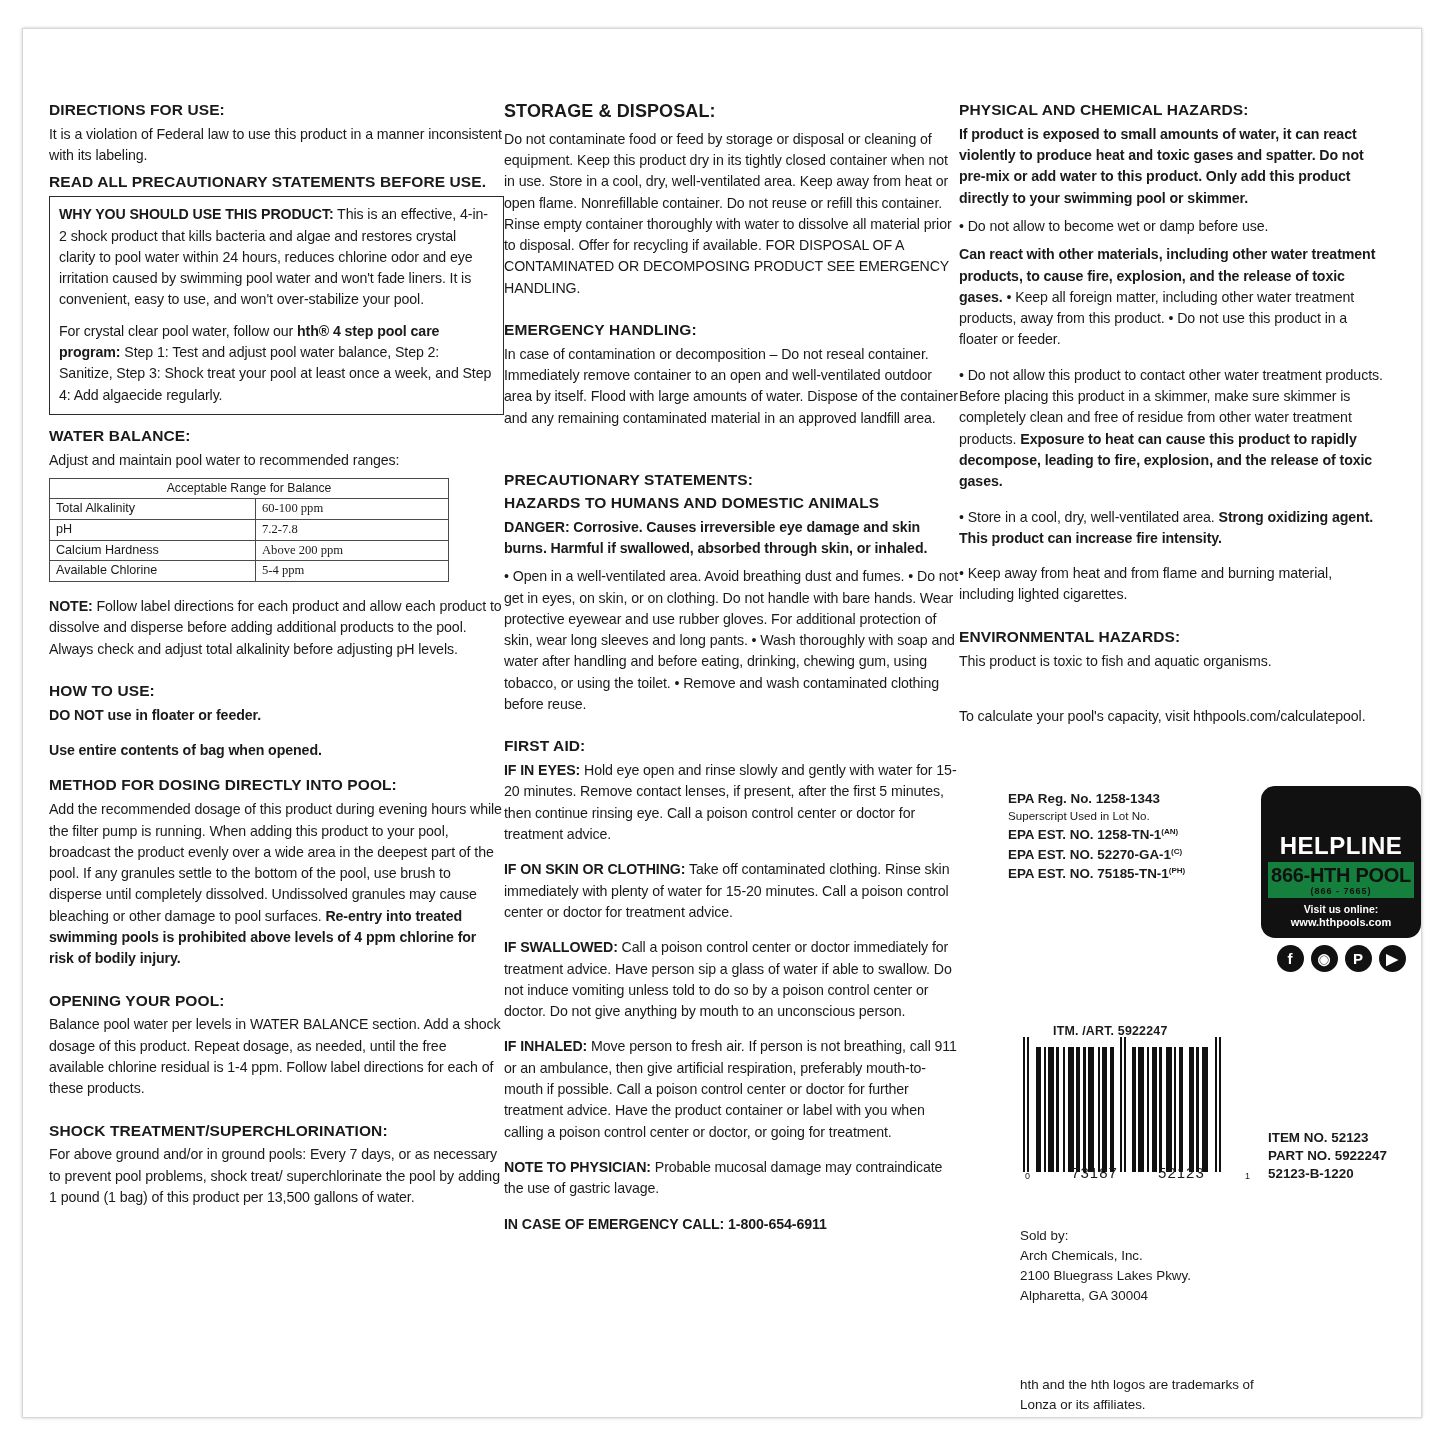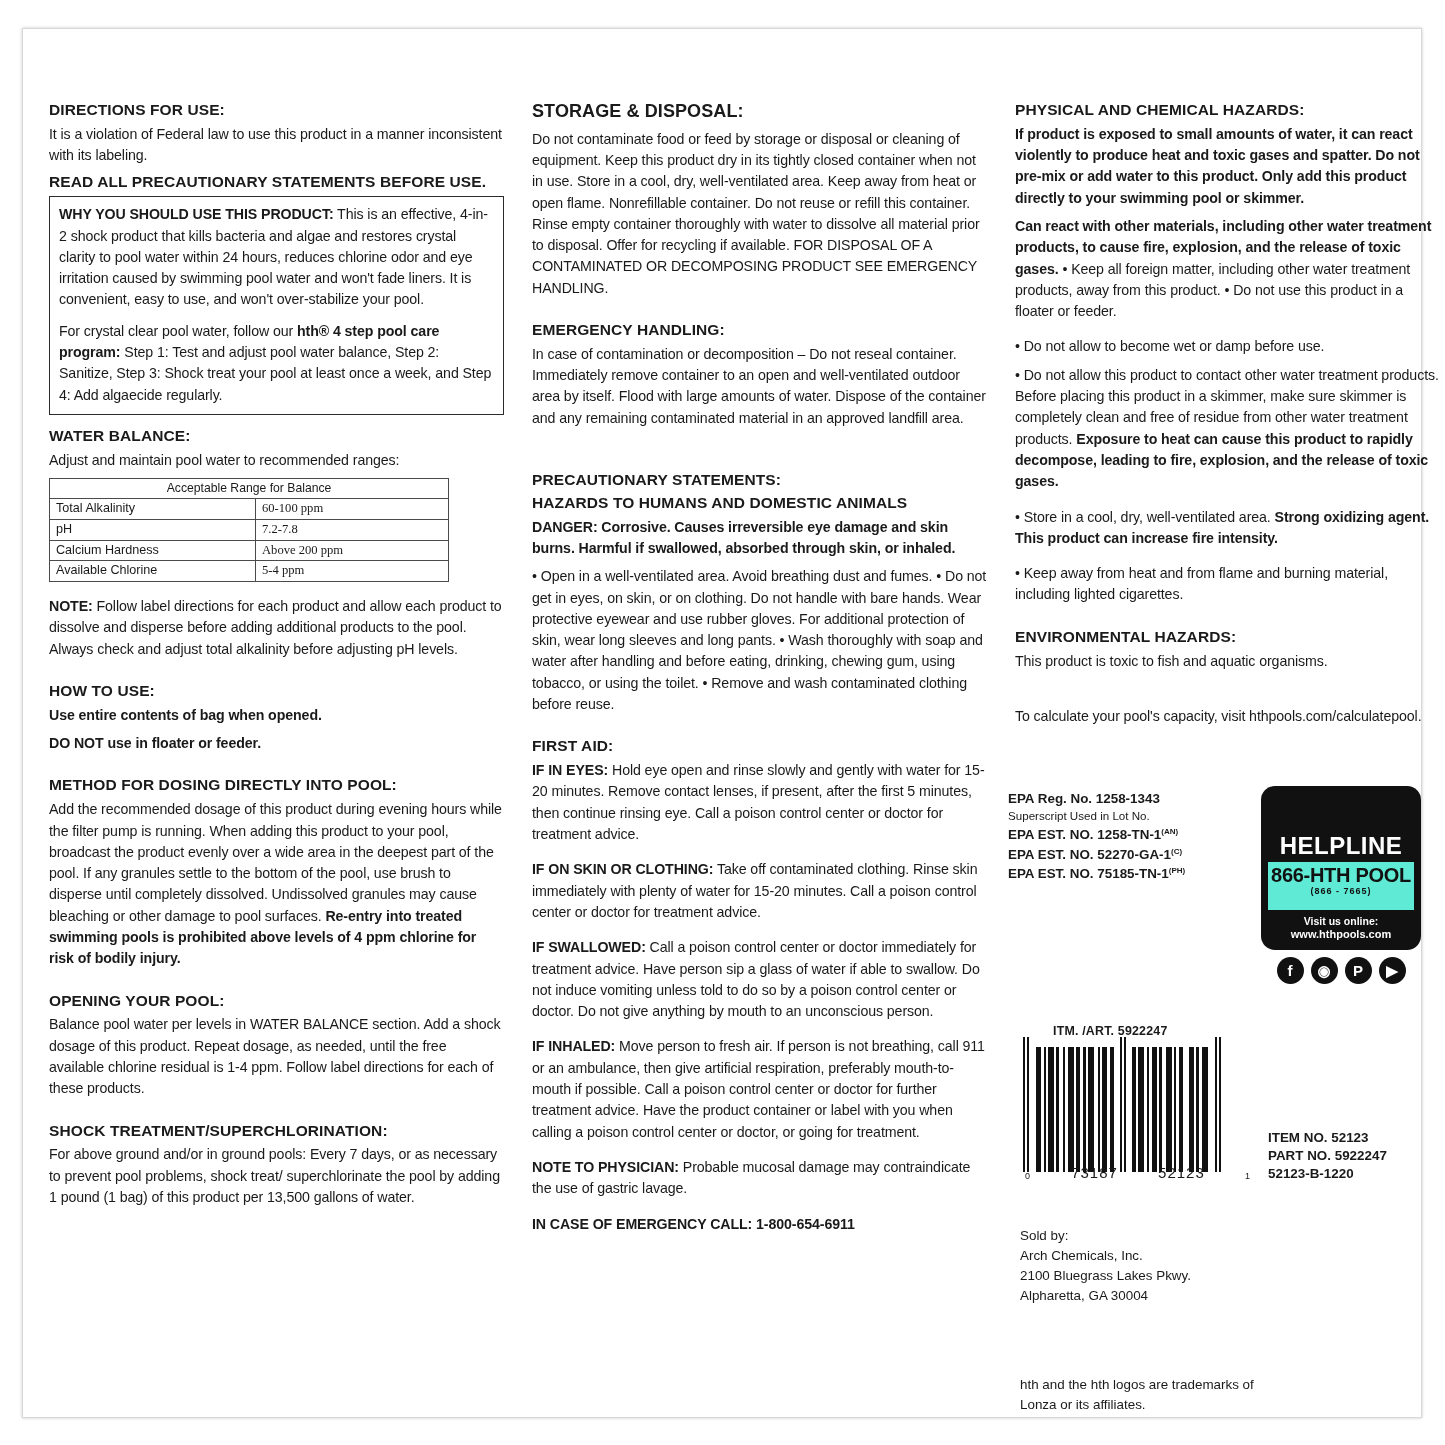--- a/index.html
+++ b/index.html
@@ -24,21 +24,20 @@
     border: 1px solid #d8d8d8;
     box-shadow: 0 0 3px rgba(0,0,0,0.22);
     box-sizing: border-box;
   }
   .cols {
     position: absolute;
     left: 26px;
     top: 72px;
     right: 12px;
     display: flex;
-    gap: 28px;
   }
   .col {
     width: 455px;
     flex: 0 0 455px;
   }
   .col.right { width: 430px; flex: 0 0 430px; }
 
   h2.sec {
     font-size: 15.5px;
     font-weight: bold;
@@ -114,22 +113,22 @@
   .hl-top {
     color: #fff;
     font-weight: bold;
     font-size: 24px;
     letter-spacing: 0.5px;
     line-height: 1.05;
     margin-bottom: 4px;
     margin-top: 41px;
   }
   .hl-mid {
-    background: #5eead4;
-    padding: 3px 2px 14px 2px;
+    background: #15803d;
+    padding: 3px 2px 2px 2px;
   }
   .hl-num {
     color: #111;
     font-weight: bold;
     font-size: 20px;
     line-height: 1;
     letter-spacing: -0.3px;
   }
   .hl-sub {
     color: #111;
@@ -264,22 +263,22 @@
           <td>Available Chlorine</td>
           <td class="val">5-4 ppm</td>
         </tr>
       </tbody>
         </table>
 
       <p class="body"><span class="b">NOTE:</span><span> Follow label directions for each product and allow each product to dissolve and disperse before adding additional products to the pool. Always check and adjust total alkalinity before adjusting pH levels.</span></p>
 
       <div class="spacer8"></div>
       <h2 class="sec">HOW TO USE:</h2>
+      <p class="body"><span class="b">DO NOT</span><span class="b"> use in floater or feeder.</span></p>
       <p class="body bold tight">Use entire contents of bag when opened.</p>
-      <p class="body"><span class="b">DO NOT</span><span class="b"> use in floater or feeder.</span></p>
 
       <div class="spacer8"></div>
       <h2 class="sec">METHOD FOR DOSING DIRECTLY INTO POOL:</h2>
       <p class="body"><span>Add the recommended dosage of this product during evening hours while the filter pump is running. When adding this product to your pool, broadcast the product evenly over a wide area in the deepest part of the pool. If any granules settle to the bottom of the pool, use brush to disperse until completely dissolved. Undissolved granules may cause bleaching or other damage to pool surfaces. </span><span class="b">Re-entry into treated swimming pools is prohibited above levels of 4 ppm chlorine for risk of bodily injury.</span></p>
 
       <div class="spacer8"></div>
       <h2 class="sec">OPENING YOUR POOL:</h2>
       <p class="body">Balance pool water per levels in WATER BALANCE section. Add a shock dosage of this product. Repeat dosage, as needed, until the free available chlorine residual is 1-4 ppm. Follow label directions for each of these products.</p>
 
       <div class="spacer8"></div>
@@ -307,22 +306,22 @@
       <p class="body"><span class="b">IF ON SKIN OR CLOTHING:</span><span> Take off contaminated clothing. Rinse skin immediately with plenty of water for 15-20 minutes. Call a poison control center or doctor for treatment advice.</span></p>
       <p class="body"><span class="b">IF SWALLOWED:</span><span> Call a poison control center or doctor immediately for treatment advice. Have person sip a glass of water if able to swallow. Do not induce vomiting unless told to do so by a poison control center or doctor. Do not give anything by mouth to an unconscious person.</span></p>
       <p class="body"><span class="b">IF INHALED:</span><span> Move person to fresh air. If person is not breathing, call 911 or an ambulance, then give artificial respiration, preferably mouth-to-mouth if possible. Call a poison control center or doctor for further treatment advice. Have the product container or label with you when calling a poison control center or doctor, or going for treatment.</span></p>
       <p class="body"><span class="b">NOTE TO PHYSICIAN:</span><span> Probable mucosal damage may contraindicate the use of gastric lavage.</span></p>
       <p class="body bold">IN CASE OF EMERGENCY CALL: 1-800-654-6911</p>
     </div>
 
     <div class="col right">
       <h2 class="sec">PHYSICAL AND CHEMICAL HAZARDS:</h2>
       <p class="body bold tight">If product is exposed to small amounts of water, it can react violently to produce heat and toxic gases and spatter. Do not pre-mix or add water to this product. Only add this product directly to your swimming pool or skimmer.</p>
+      <p class="body tight">• Do not allow to become wet or damp before use.</p>
       <p class="body"><span class="b">Can react with other materials, including other water treatment products, to cause fire, explosion, and the release of toxic gases.</span><span> • Keep all foreign matter, including other water treatment products, away from this product. • Do not use this product in a floater or feeder.</span></p>
-      <p class="body tight">• Do not allow to become wet or damp before use.</p>
       <p class="body"><span>• Do not allow this product to contact other water treatment products. Before placing this product in a skimmer, make sure skimmer is completely clean and free of residue from other water treatment products. </span><span class="b">Exposure to heat can cause this product to rapidly decompose, leading to fire, explosion, and the release of toxic gases.</span></p>
       <p class="body"><span>• Store in a cool, dry, well-ventilated area. </span><span class="b">Strong oxidizing agent. This product can increase fire intensity.</span></p>
       <p class="body">• Keep away from heat and from flame and burning material, including lighted cigarettes.</p>
 
       <div class="spacer8"></div>
       <h2 class="sec">ENVIRONMENTAL HAZARDS:</h2>
       <p class="body">This product is toxic to fish and aquatic organisms.</p>
 
       <div class="spacer20"></div>
       <p class="body">To calculate your pool's capacity, visit hthpools.com/calculatepool.</p>

